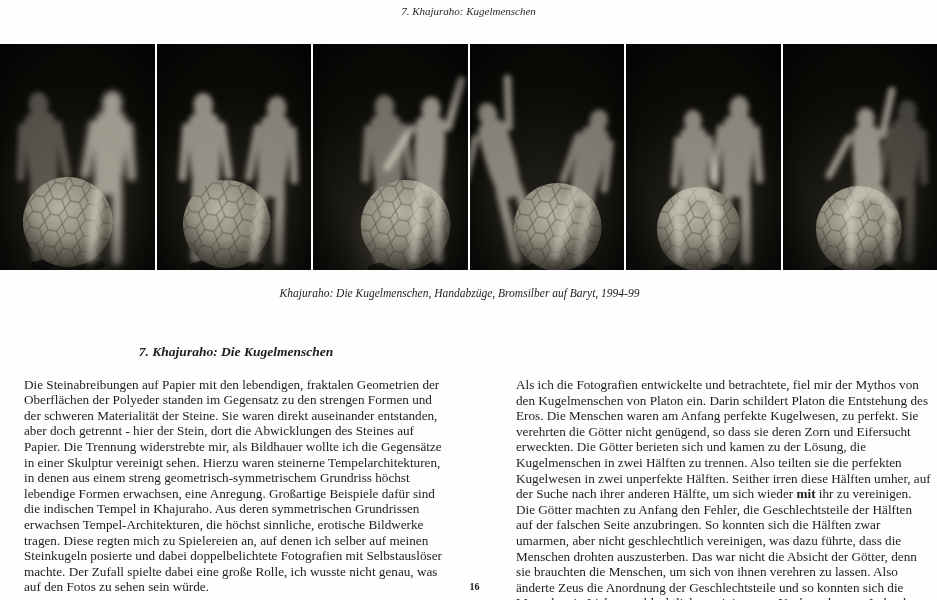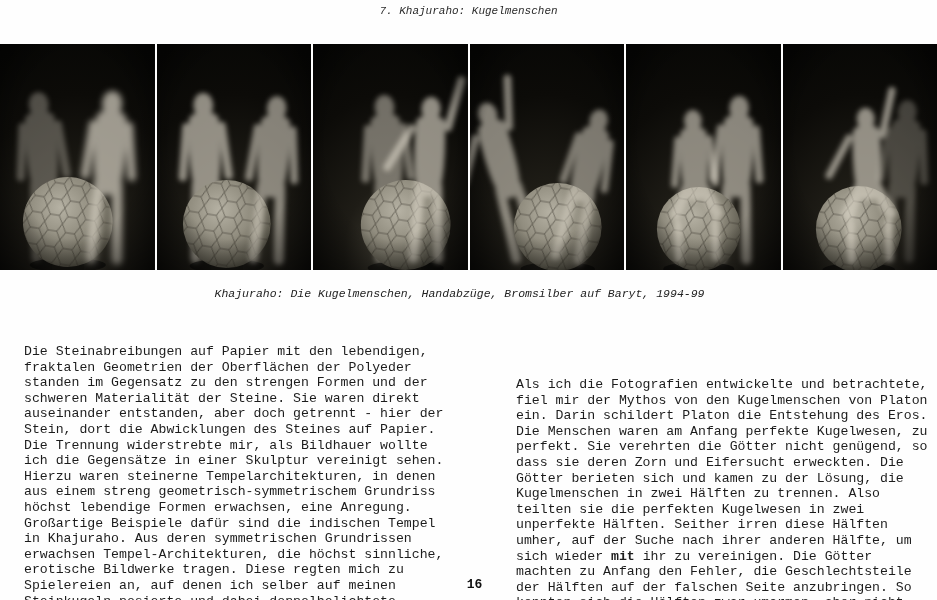--- a/index.html
+++ b/index.html
@@ -2,21 +2,21 @@
 <html><head>
 <meta charset="utf-8">
 <style>
   html, body { margin: 0; padding: 0; background: #e8e8e8; }
   .page {
     position: relative;
     width: 937px;
     height: 600px;
     background: #fefefe;
     overflow: hidden;
-    font-family: Liberation Mono, monospace;
+    font-family: Liberation Serif, serif;
     color: #1c1c1c;
   }
   .running-head {
     position: absolute;
     top: 5px; left: 0; right: 0;
     text-align: center;
     font-style: italic;
     font-size: 11px;
     color: #2a2a2a;
   }
@@ -57,21 +57,21 @@
     font-weight: bold;
     font-style: italic;
     font-size: 13.5px;
     margin-bottom: 17px;
   }
   .emphasis { font-weight: bold; }
   .page-number {
     position: absolute;
     bottom: 8px; left: 12px; right: 0;
     text-align: center;
-    font-size: 13px;
+    font-size: 10px;
     font-weight: 600;
     color: #111;
   }
 </style>
 </head>
 <body>
 
 <div class="page">
 
   <div class="running-head">7. Khajuraho: Kugelmenschen</div>
@@ -391,20 +391,21 @@
             <rect x="8" y="-114" width="4.8" height="34" rx="2.4" transform="rotate(14 10 -82)"></rect>
           </g>
           <rect width="155" height="226" fill="url(#vg5)"></rect>
         </svg>
       </figure>
     </div>
 
   <div class="caption">Khajuraho: Die Kugelmenschen, Handabzüge, Bromsilber auf Baryt, 1994-99</div>
 
   <div class="column column-left">
+    <div class="column-heading">7.  Khajuraho: Die Kugelmenschen</div>
     <div class="column-body">Die Steinabreibungen auf Papier mit den lebendigen, fraktalen Geometrien der Oberflächen der Polyeder standen im Gegensatz zu den strengen Formen und der schweren Materialität der Steine. Sie waren direkt auseinander entstanden, aber doch getrennt - hier der Stein, dort die Abwicklungen des Steines auf Papier. Die Trennung widerstrebte mir, als Bildhauer wollte ich die Gegensätze in einer Skulptur vereinigt sehen. Hierzu waren steinerne Tempelarchitekturen, in denen aus einem streng geometrisch-symmetrischem Grundriss höchst lebendige Formen erwachsen, eine Anregung. Großartige Beispiele dafür sind die indischen Tempel in Khajuraho. Aus deren symmetrischen Grundrissen erwachsen Tempel-Architekturen, die höchst sinnliche, erotische Bildwerke tragen. Diese regten mich zu Spielereien an, auf denen ich selber auf meinen Steinkugeln posierte und dabei doppelbelichtete Fotografien mit Selbstauslöser machte. Der Zufall spielte dabei eine große Rolle, ich wusste nicht genau, was auf den Fotos zu sehen sein würde.</div>
   </div>
 
   <div class="column column-right">
     <div class="column-body"><span>Als ich die Fotografien entwickelte und betrachtete, fiel mir der Mythos von den Kugelmenschen von Platon ein. Darin schildert Platon die Entstehung des Eros. Die Menschen waren am Anfang perfekte Kugelwesen, zu perfekt. Sie verehrten die Götter nicht genügend, so dass sie deren Zorn und Eifersucht erweckten. Die Götter berieten sich und kamen zu der Lösung, die Kugelmenschen in zwei Hälften zu trennen. Also teilten sie die perfekten Kugelwesen in zwei unperfekte Hälften. Seither irren diese Hälften umher, auf der Suche nach ihrer anderen Hälfte, um sich wieder </span><span class="emphasis">mit</span><span> ihr zu vereinigen. Die Götter machten zu Anfang den Fehler, die Geschlechtsteile der Hälften auf der falschen Seite anzubringen. So konnten sich die Hälften zwar umarmen, aber nicht geschlechtlich vereinigen, was dazu führte, dass die Menschen drohten auszusterben. Das war nicht die Absicht der Götter, denn sie brauchten die Menschen, um sich von ihnen verehren zu lassen. Also änderte Zeus die Anordnung der Geschlechtsteile und so konnten sich die Menschen in Liebe geschlechtlich vereinigen um Nachwuchs zum Lobe der Götter zu zeugen. So kam die Macht des erotischen Begehrens in die Welt.</span></div>
   </div>
 
   <div class="page-number">16</div>
 
 </div>

